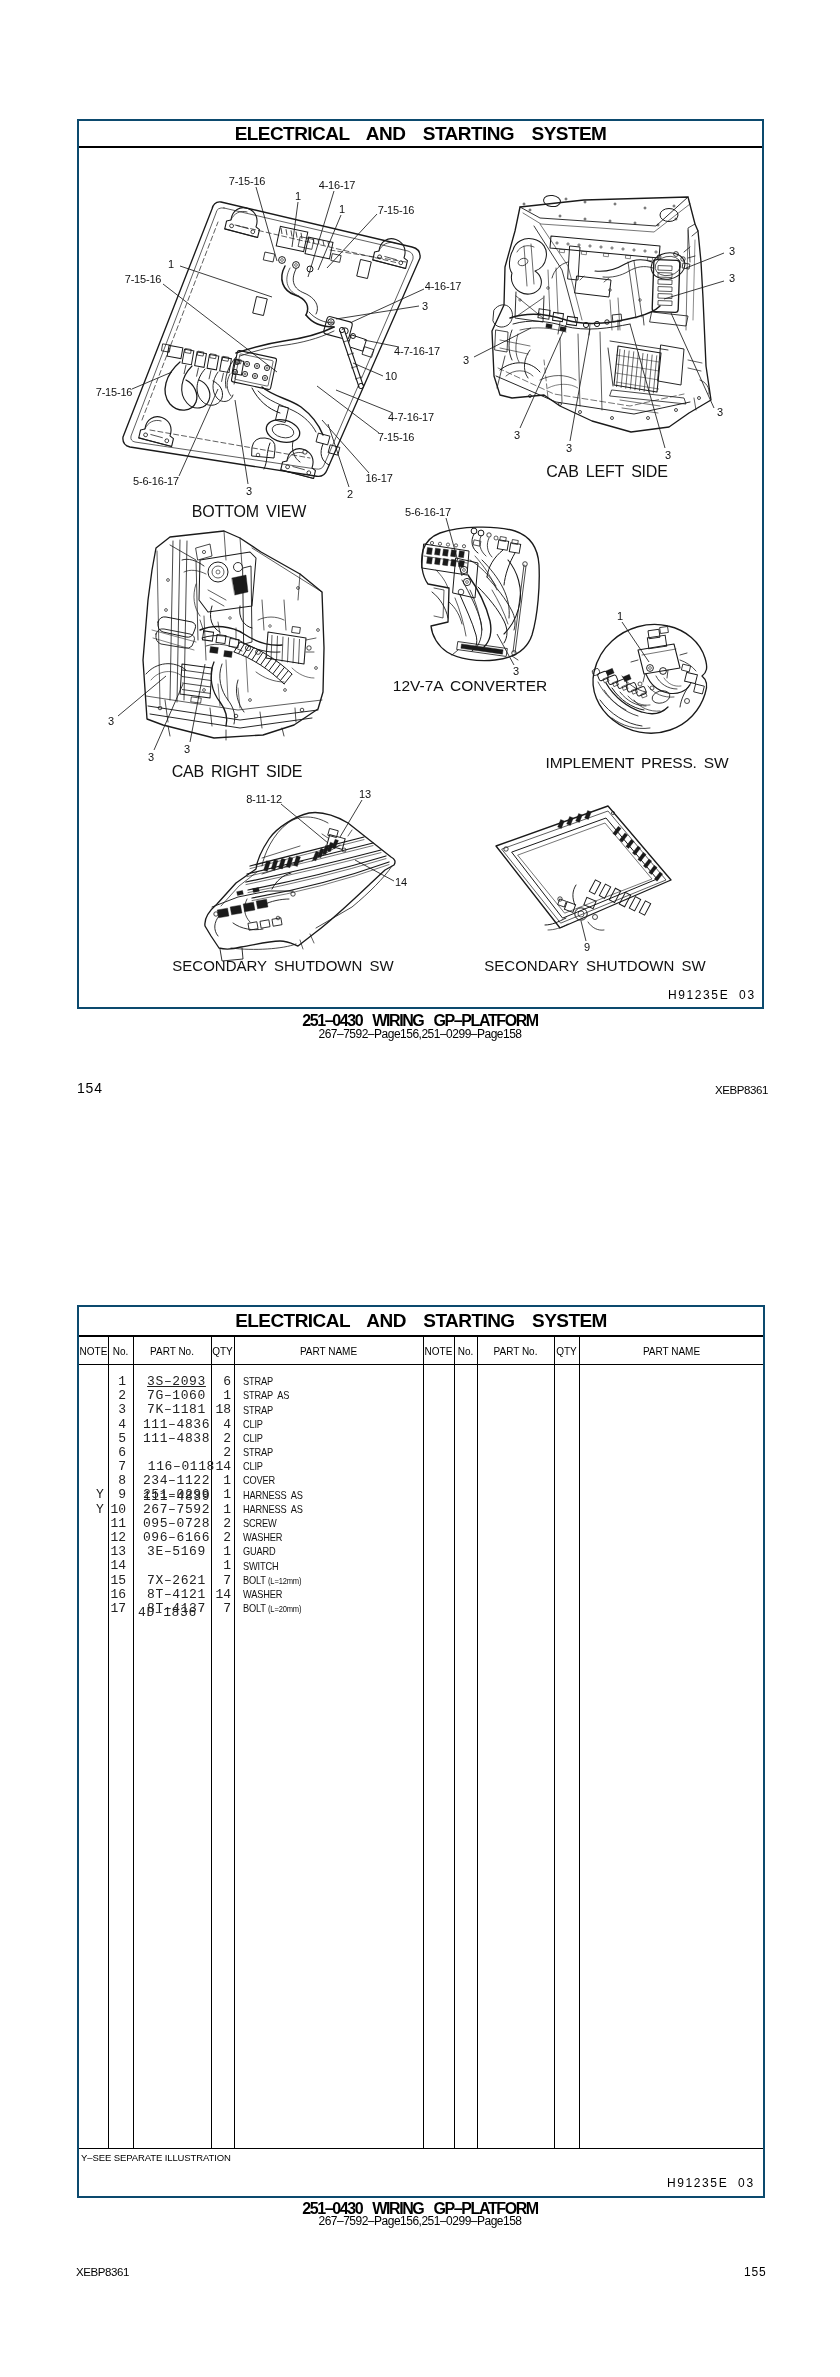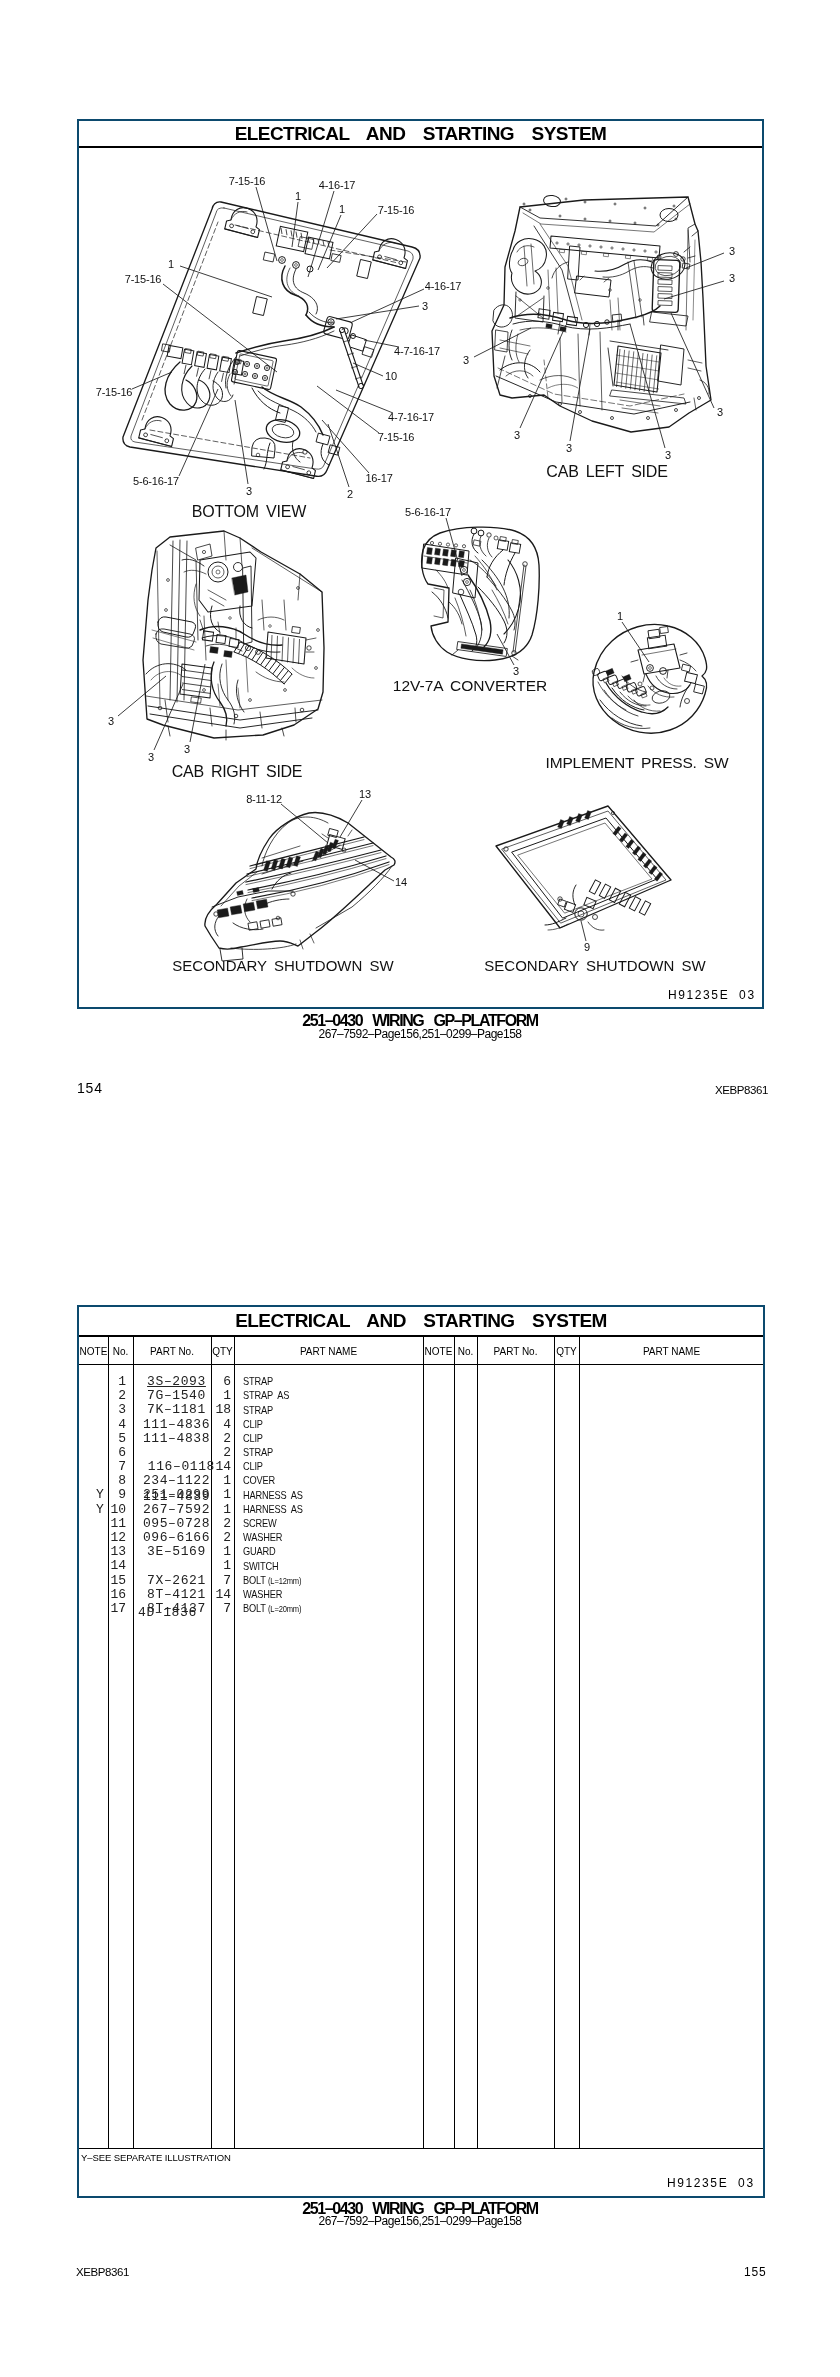--- a/index.html
+++ b/index.html
@@ -704,21 +704,21 @@
 <div class="hdr" style="left:477px; top:1346px; width:77px;">PART No.</div>
 <div class="hdr" style="left:554px; top:1346px; width:25px;">QTY</div>
 <div class="hdr" style="left:579px; top:1346px; width:185px;">PART NAME</div>
 
 <div id="rows">
 <div class="pn" style="left:102px; top:1373.9px; width:24px; text-align:right; letter-spacing:0;">1</div>
 <div class="pn" style="left:138px; top:1373.9px; width:77px; text-align:center;text-decoration:underline;">3S–2093</div>
 <div class="pn" style="left:202px; top:1373.9px; width:29px; text-align:right; letter-spacing:0;">6</div>
 <div class="nm" style="left:243px; top:1375.1px;">STRAP</div>
 <div class="pn" style="left:102px; top:1388.1px; width:24px; text-align:right; letter-spacing:0;">2</div>
-<div class="pn" style="left:138px; top:1388.1px; width:77px; text-align:center;">7G–1540</div>
+<div class="pn" style="left:138px; top:1388.1px; width:77px; text-align:center;">7G–1060</div>
 <div class="pn" style="left:202px; top:1388.1px; width:29px; text-align:right; letter-spacing:0;">1</div>
 <div class="nm" style="left:243px; top:1389.3px;">STRAP&nbsp; AS</div>
 <div class="pn" style="left:102px; top:1402.3px; width:24px; text-align:right; letter-spacing:0;">3</div>
 <div class="pn" style="left:138px; top:1402.3px; width:77px; text-align:center;">7K–1181</div>
 <div class="pn" style="left:202px; top:1402.3px; width:29px; text-align:right; letter-spacing:0;">18</div>
 <div class="nm" style="left:243px; top:1403.5px;">STRAP</div>
 <div class="pn" style="left:102px; top:1416.5px; width:24px; text-align:right; letter-spacing:0;">4</div>
 <div class="pn" style="left:138px; top:1416.5px; width:77px; text-align:center;">111–4836</div>
 <div class="pn" style="left:202px; top:1416.5px; width:29px; text-align:right; letter-spacing:0;">4</div>
 <div class="nm" style="left:243px; top:1417.7px;">CLIP</div>

